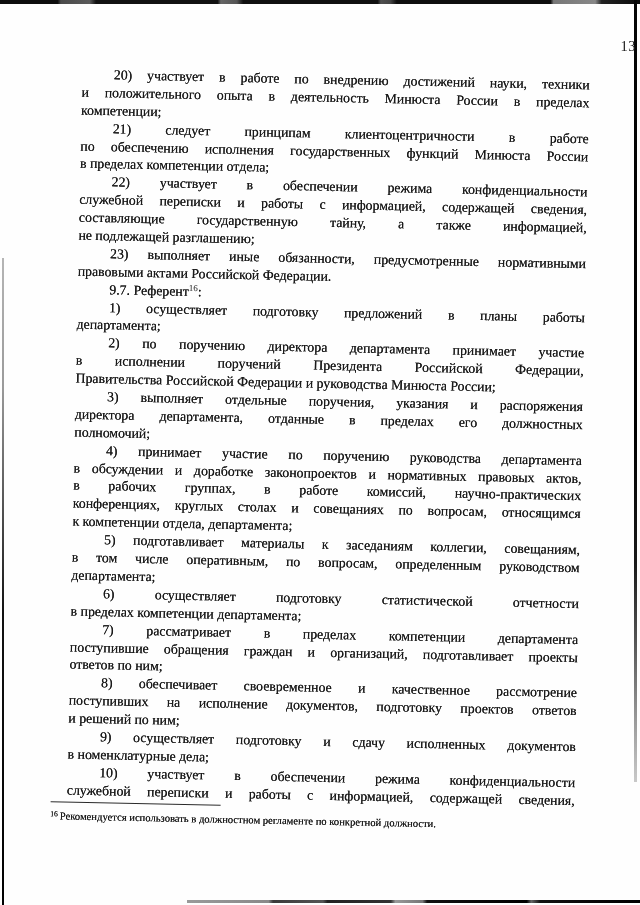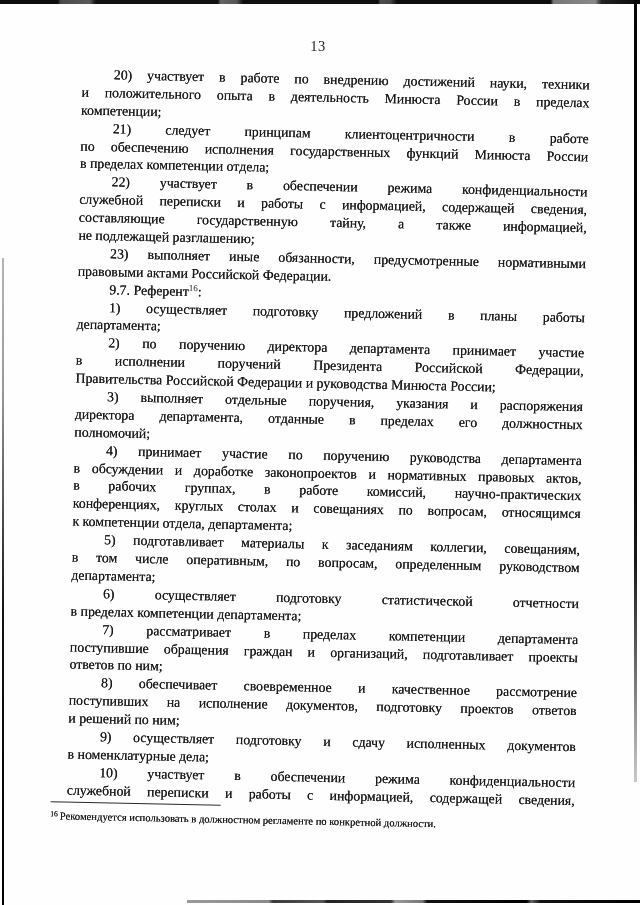--- a/index.html
+++ b/index.html
@@ -48,21 +48,21 @@
       #9a9a9a 0, #8a8a8a 18%, #3a3a3a 19%, #555 30%, #222 31%,
       #333 45%, #999 46%, #777 52%, #111 53%, #000 75%,
       #666 76%, #111 78%, #000 100%);
   }
 
   .page-number {
     position: absolute;
     top: 38px;
     left: 0;
     width: 636px;
-    text-align: center;
+    text-align: right;
     font-size: 14.5px;
     letter-spacing: 0.5px;
   }
 
   
   .text-block {
     position: absolute;
     left: 82px;
     top: 71px;
     width: 508px;

